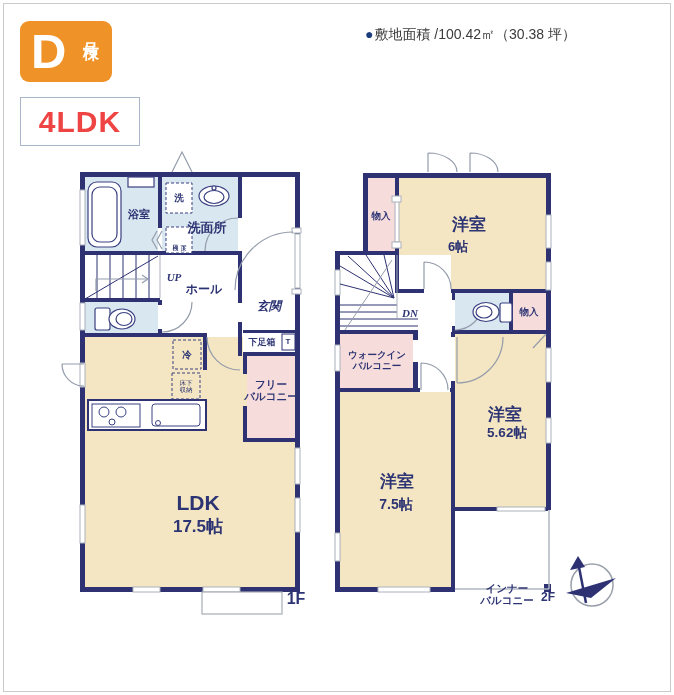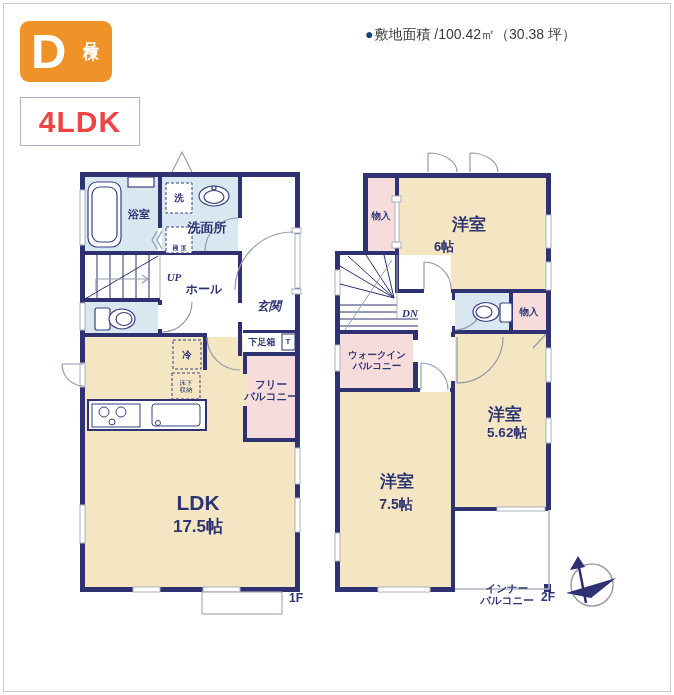--- a/index.html
+++ b/index.html
@@ -263,25 +263,25 @@
   <div class="lbl" style="left:186px;top:386px;font-size:6.5px;font-weight:normal;">
     <span style="display:block;">床下</span>
     <span style="display:block;">収納</span>
   </div>
   <div class="lbl" style="left:271px;top:390px;font-size:10.5px;">
     <span style="display:block;">フリー</span>
     <span style="display:block;">バルコニー</span>
   </div>
   <div class="lbl" style="left:198px;top:503px;font-size:21px;">LDK</div>
   <div class="lbl" style="left:198px;top:527px;font-size:17px;">17.5帖</div>
-  <div class="lbl" style="left:296px;top:599px;font-size:12px;">1F</div>
+  <div class="lbl" style="left:296px;top:599px;font-size:16px;">1F</div>
 
   <div class="lbl" style="left:381px;top:216px;font-size:9.5px;">物入</div>
   <div class="lbl" style="left:469px;top:225px;font-size:17px;">洋室</div>
-  <div class="lbl" style="left:444px;top:247px;font-size:13px;">6帖</div>
+  <div class="lbl" style="left:458px;top:247px;font-size:13px;">6帖</div>
   <div class="lbl it" style="left:410px;top:313px;font-size:11px;">DN</div>
   <div class="lbl" style="left:529px;top:312px;font-size:9.5px;">物入</div>
   <div class="lbl" style="left:377px;top:361px;font-size:9.5px;">
     <span style="display:block;">ウォークイン</span>
     <span style="display:block;">バルコニー</span>
   </div>
   <div class="lbl" style="left:505px;top:415px;font-size:17px;">洋室</div>
   <div class="lbl" style="left:507px;top:433px;font-size:13.5px;">5.62帖</div>
   <div class="lbl" style="left:397px;top:482px;font-size:17px;">洋室</div>
   <div class="lbl" style="left:396px;top:504px;font-size:14px;">7.5帖</div>

